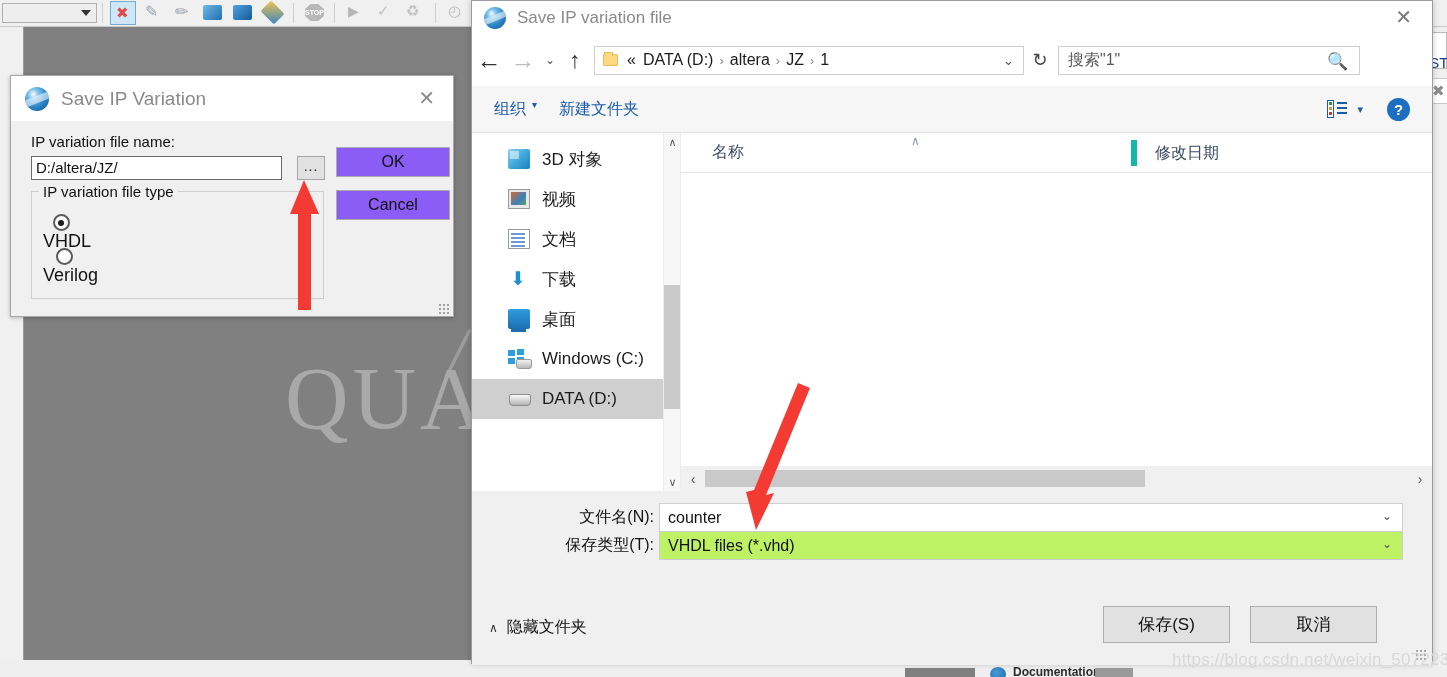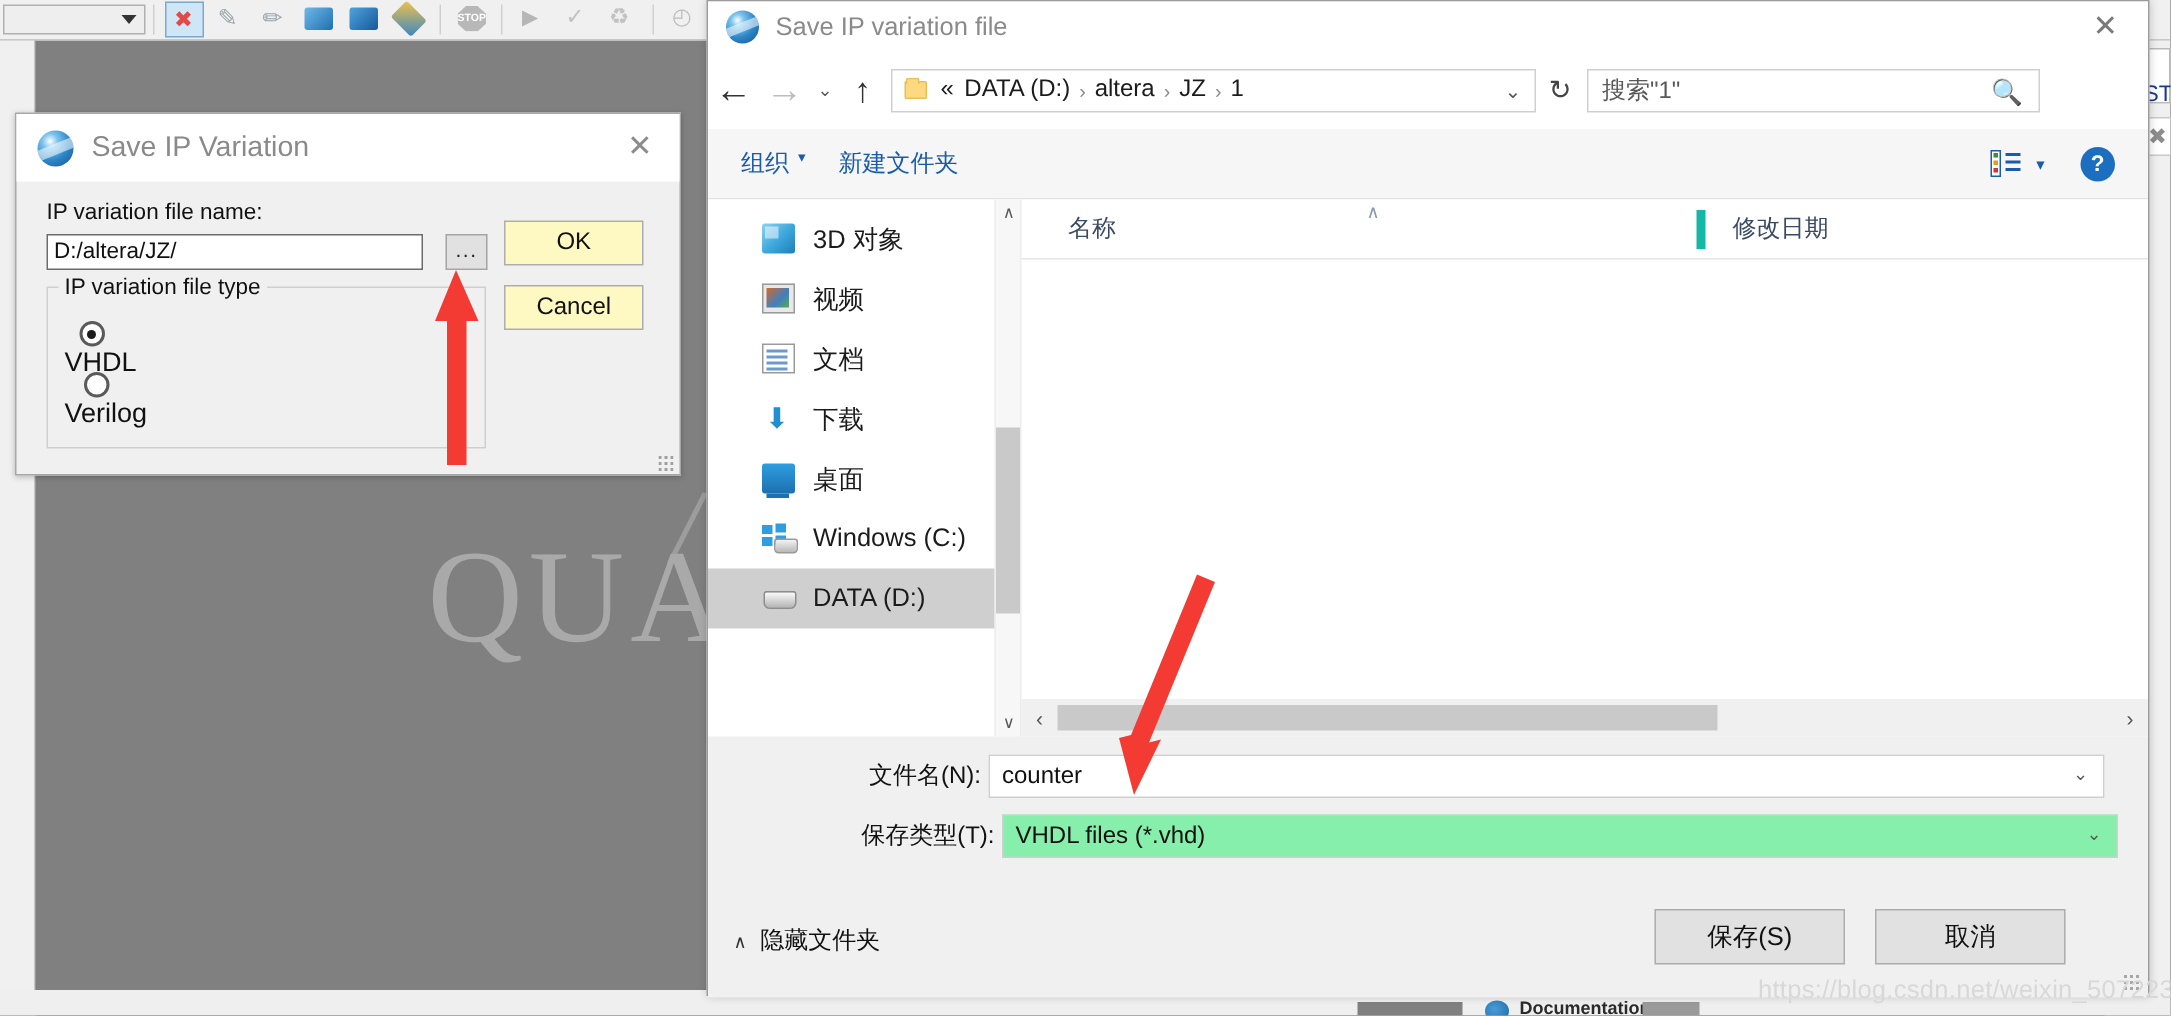--- a/index.html
+++ b/index.html
@@ -133,21 +133,21 @@
   .radio-row { position:absolute; left:32px; font-size:18px; color:#111; display:flex; align-items:center;flex-direction:column; }
   .radio-row .rb {
     width:17px; height:17px; border:2px solid #5a5a5a; border-radius:50%;
     background:#fff; margin-right:12px; position:relative;
   }
   .radio-row.on .rb::after {
     content:""; position:absolute; left:3.5px; top:3.5px; width:6px; height:6px;
     border-radius:50%; background:#1b1b1b;
   }
   .btn1 {
-    position:absolute; width:93px; height:30px; background:#fef9c3;
+    position:absolute; width:114px; height:30px; background:#8b5cf6;
     border:1px solid #adadad; font-size:16px; color:#111;
     display:flex; align-items:center; justify-content:center;
   }
   .grip {
     position:absolute; right:4px; bottom:3px; width:10px; height:10px;
     background-image:
       radial-gradient(circle 1px at 1px 1px, #a0a0a0 99%, transparent 100%);
     background-size:4px 4px;
   }
 
@@ -275,21 +275,21 @@
   .hs-thumb { position:absolute; left:0; top:0; width:440px; height:17px; background:#c9c9c9; }
   .hs-r { width:24px; text-align:center; font-size:14px; color:#555; }
 
   .bottom { position:absolute; left:0; top:490px; width:960px; height:174px; background:#f0f0f0; }
   .b-row { position:absolute; display:flex; align-items:center; }
   .b-label { font-size:16px; color:#111; text-align:right; }
   .b-field {
     height:29px; border:1px solid #cfcfcf; background:#fff; display:flex; align-items:center;
     font-size:16px; color:#111; position:relative;
   }
-  .b-field.grey { background:#86efac; }
+  .b-field.grey { background:#bef264; }
   .b-field span.val { margin-left:8px; }
   .b-field .dd { position:absolute; right:10px; top:5px; font-size:12px; color:#555; }
   .hidefolders {
     position:absolute; left:17px; top:126px; font-size:16px; color:#111; display:flex; align-items:center;
   }
   .hf-caret { margin-right:9px; font-size:12px; color:#333; }
   .b-btn {
     position:absolute; width:127px; height:37px; background:#e1e1e1; border:1px solid #adadad;
     font-size:17px; color:#111; display:flex; align-items:center; justify-content:center;
   }
@@ -510,21 +510,21 @@
     </div>
 
     <div class="bottom">
       <div class="b-row" style="left:0px; top:12px; width:940px;">
         <div class="b-label" style="width:182px;">文件名(N):</div>
         <div class="b-field" style="width:744px; margin-left:5px;">
           <span class="val">counter</span>
           <span class="dd">⌄</span>
         </div>
       </div>
-      <div class="b-row" style="left:0px; top:52px; width:940px;justify-content:flex-end;">
+      <div class="b-row" style="left:0px; top:40px; width:940px;">
         <div class="b-label" style="width:182px;">保存类型(T):</div>
         <div class="b-field grey" style="width:744px; margin-left:5px;">
           <span class="val">VHDL files (*.vhd)</span>
           <span class="dd">⌄</span>
         </div>
       </div>
 
       <div class="hidefolders">
         <span class="hf-caret">∧</span>
         <span>隐藏文件夹</span>

